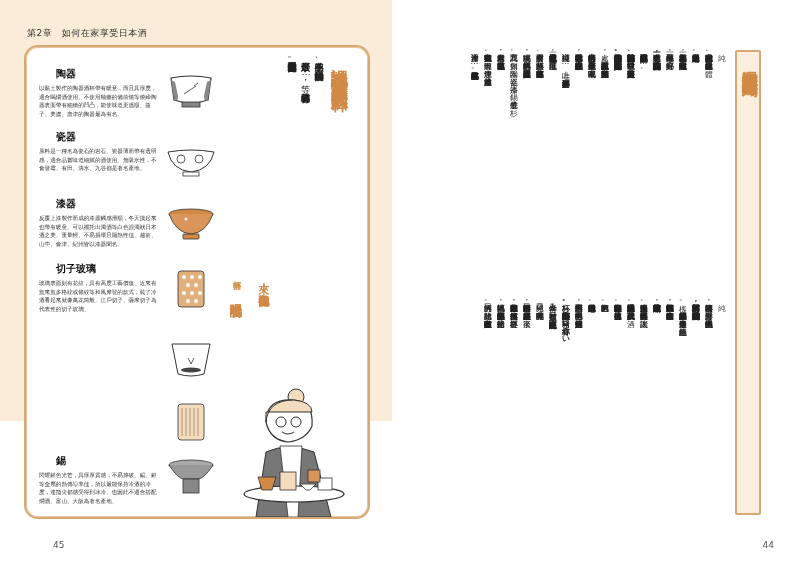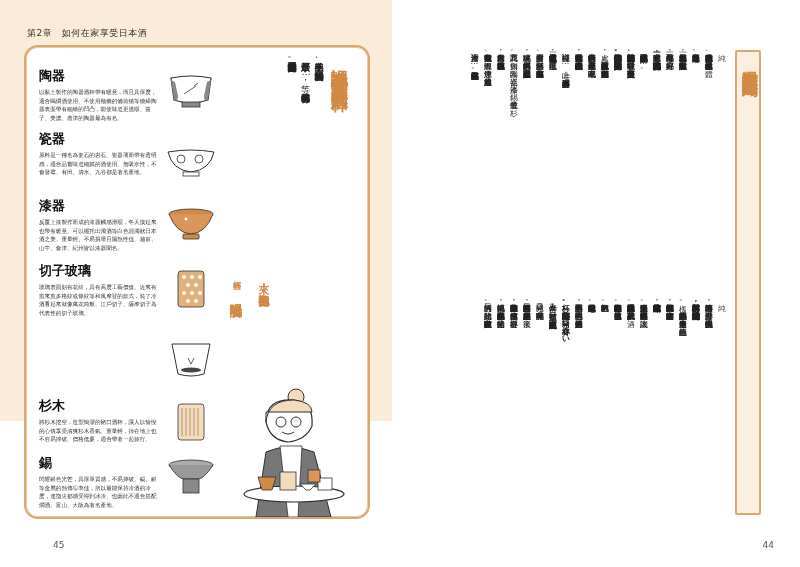--- a/index.html
+++ b/index.html
@@ -3,21 +3,21 @@
 <meta charset="utf-8">
 <style>
   html, body { margin:0; padding:0; }
   body { width:800px; height:567px; position:relative; overflow:hidden; font-family:"DejaVu Sans", sans-serif; color:#222; }
   .page-left { position:absolute; left:0; top:0; width:392px; height:421px; background:#faecd8; }
   .page-right { position:absolute; left:392px; top:0; width:408px; height:567px; background:#ffffff; }
   .chapter { position:absolute; left:27px; top:27px; font-size:9px; color:#333; letter-spacing:0.5px; }
   .pagenum { position:absolute; top:540px; font-size:9px; color:#555;margin-left:31px; }
   .frame { position:absolute; left:24px; top:45px; width:342px; height:470px; background:#fff; border:2px solid #d8a872; border-radius:14px; box-shadow:0 0 0 1px #e8c89e inset; }
   .mat { position:absolute; left:13px; width:118px; }
-  .mat h4 { margin:0 0 3px 0; font-size:13px; font-weight:bold; color:#111; }
+  .mat h4 { margin:0 0 3px 17px; font-size:10px; font-weight:bold; color:#111; }
   .mat p { margin:0; font-size:5.6px; line-height:8.6px; color:#333; }
   .cup { position:absolute; left:140px; width:50px; height:40px; }
   .vt { writing-mode:vertical-rl; text-orientation:upright; }
   .title-l { position:absolute; right:18px; top:8px; font-size:17px; font-weight:bold; color:#d18a45; letter-spacing:2px; line-height:20px; }
   .intro { position:absolute; right:42px; top:8px; height:240px; font-size:9.2px; line-height:13.5px; color:#222; }
   .callout { position:absolute; color:#d18a45; font-weight:bold; }
   .right-title-box { position:absolute; left:343px; top:50px; width:26px; height:465px; background:#fcefdf; border:2px solid #d8a872; border-radius:2px; box-sizing:border-box; }
   .right-title { position:absolute; left:2px; top:6px; font-size:16px; font-weight:bold; color:#d18a45; line-height:22px; letter-spacing:1px; }
   .col-block { position:absolute; display:flex; flex-direction:row-reverse; gap:0; }
   .line { writing-mode:vertical-rl; text-orientation:upright; font-size:7.8px; line-height:13px; width:13px; }
@@ -39,24 +39,20 @@
       <h4>瓷器</h4>
       <p>原料是一種名為瓷石的岩石。瓷器薄而帶有透明感，適合品嘗味道細膩的酒使用。無吸水性，不會發霉。有田、清水、九谷都是著名產地。</p>
     </div>
     <div class="mat" style="top:215px;">
       <h4>切子玻璃</h4>
       <p>玻璃表面刻有花紋，具有高度工藝價值。近來有愈來愈多格紋或條紋等和風摩登的款式，裝了冷酒看起來就像萬花筒般。江戶切子、薩摩切子為代表性的切子玻璃。</p>
     </div>
     <div class="mat" style="top:150px;">
       <h4>漆器</h4>
       <p>反覆上漆製作而成的漆器觸感滑順，冬天摸起來也帶有暖意。可以襯托出濁酒等白色混濁狀日本酒之美。重量輕、不易損壞且隔熱性佳。越前、山中、會津、紀州皆以漆器聞名。</p>
-    </div>
-    <div class="mat" style="top:350px;">
-      <h4>杉木</h4>
-      <p>將杉木挖空，造型簡潔的豬口酒杯，讓人以愉悅的心情享受清爽杉木香氣。重量輕，掉在地上也不容易摔破。價格低廉，適合帶著一起旅行。</p>
     </div>
     <div class="mat" style="top:407px;">
       <h4>錫</h4>
       <p>閃耀銀色光芒，具厚厚質感，不易摔破。錫、銀等金屬的熱傳導率佳，所以最能保持冷酒的冷度，連指尖都感受得到冰冷。也因此不適合搭配燗酒。富山、大阪為著名產地。</p>
     </div>
 
     <svg class="cup" style="top:25px;" viewBox="0 0 50 40">
       <path d="M5 6 Q25 2 45 6 L42 28 Q25 34 8 28 Z" fill="#fff" stroke="#333" stroke-width="1.2"></path>
       <path d="M5 8 L8 28 Q12 30 12 24 L9 10 Z" fill="#888"></path>
       <path d="M45 8 L42 28 Q38 30 38 24 L41 10 Z" fill="#888"></path>

